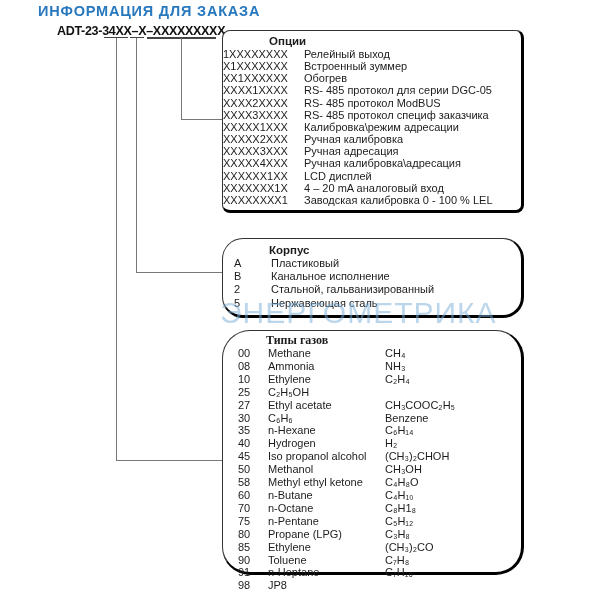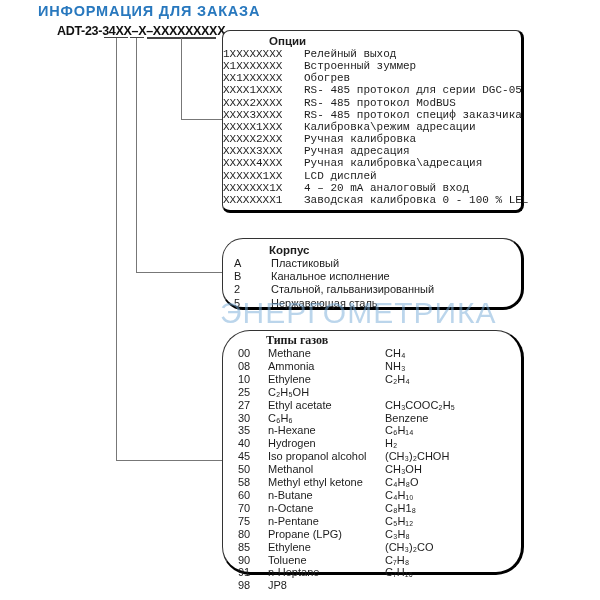--- a/index.html
+++ b/index.html
@@ -36,29 +36,29 @@
   .v-options {left:181px;top:38px;width:1px;height:81px;}
   .h-options {left:181px;top:119px;width:41px;height:1px;}
 
   
   .callout{
     position:absolute;left:222px;width:302px;background:#fff;
     border:1px solid #333;border-right:3px solid #000;border-bottom:3px solid #000;
     box-sizing:border-box;font-size:11px;z-index:2;
   }
   .options-box{top:30px;height:183px;border-radius:8px;padding-top:3px;}
-  .housing-box{top:238px;height:72px;border-radius:21px;padding-top:4px;}
+  .housing-box{top:238px;height:80px;border-radius:21px;padding-top:4px;}
   .gases-box  {top:330px;height:245px;border-radius:28px;padding-top:3px;}
 
   .box-header{font-weight:bold;font-size:11.5px;height:14px;line-height:14px;margin-left:46px;}
   .gases-box .box-header{
     font-family:"Liberation Serif", serif;font-size:12px;margin-left:43px;height:13px;line-height:13px;
   }
 
-  .opt-row{display:grid;grid-template-columns:81px 1fr;line-height:12.15px;white-space:nowrap;font-family:Liberation Mono, monospace;}
+  .opt-row{display:grid;grid-template-columns:81px 1fr;line-height:12.15px;white-space:nowrap;}
   .hou-row{display:grid;grid-template-columns:37px 1fr;padding-left:11px;line-height:13.2px;white-space:nowrap;}
   .gas-row{display:grid;grid-template-columns:30px 117px 1fr;padding-left:15px;line-height:12.9px;white-space:nowrap;}
 
   .watermark{
     position:absolute;left:220px;top:296px;z-index:5;
     font-size:30px;font-weight:normal;letter-spacing:1px;
     color:var(--watermark-color);opacity:0.5;white-space:nowrap;
     pointer-events:none;
   }
 </style>

